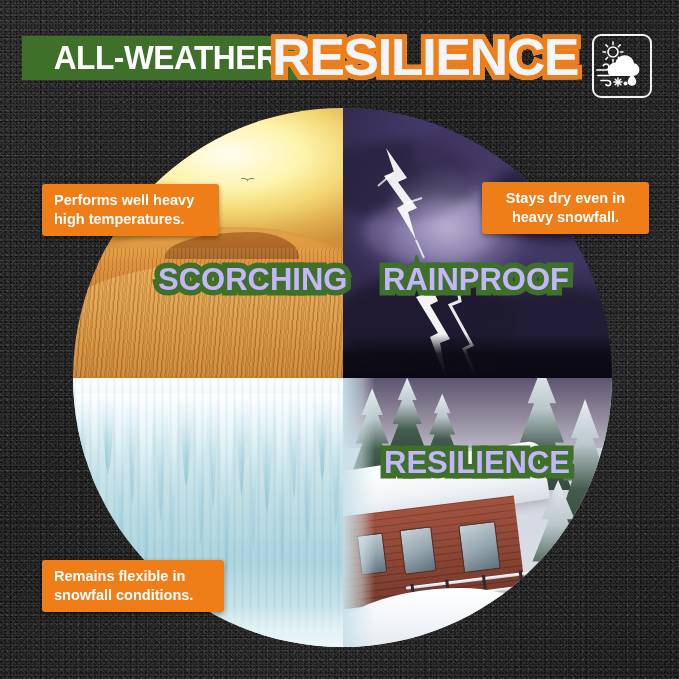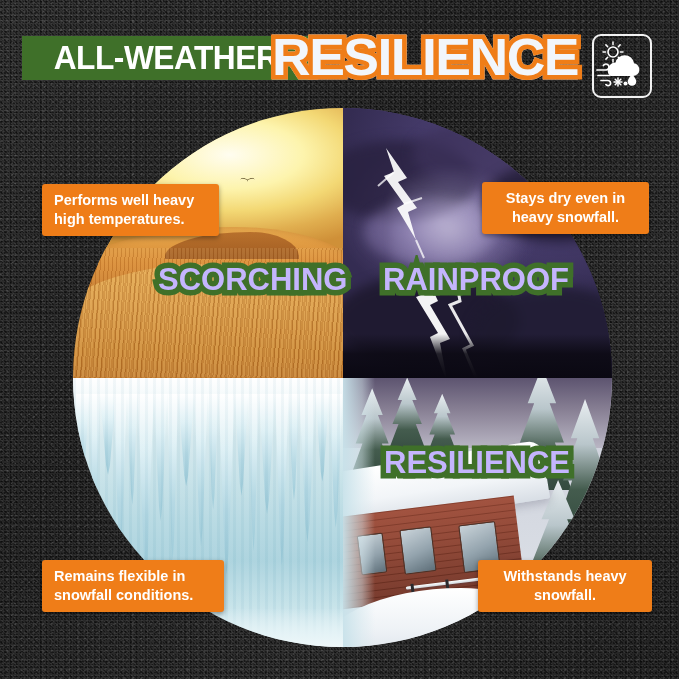--- a/index.html
+++ b/index.html
@@ -504,15 +504,14 @@
   <div class="chip chip-snowproof">
     <span>RESILIENCE</span>
   </div>
 
   <div class="callout co-hot">Performs well heavy high temperatures.</div>
 
   <div class="callout co-rain">Stays dry even in heavy snowfall.</div>
 
   <div class="callout co-cold">Remains flexible in snowfall conditions.</div>
 
-  <div class="callout co-snow">Withstands heavy snowfall.</div>
 
 </div>
 
 </body></html>

